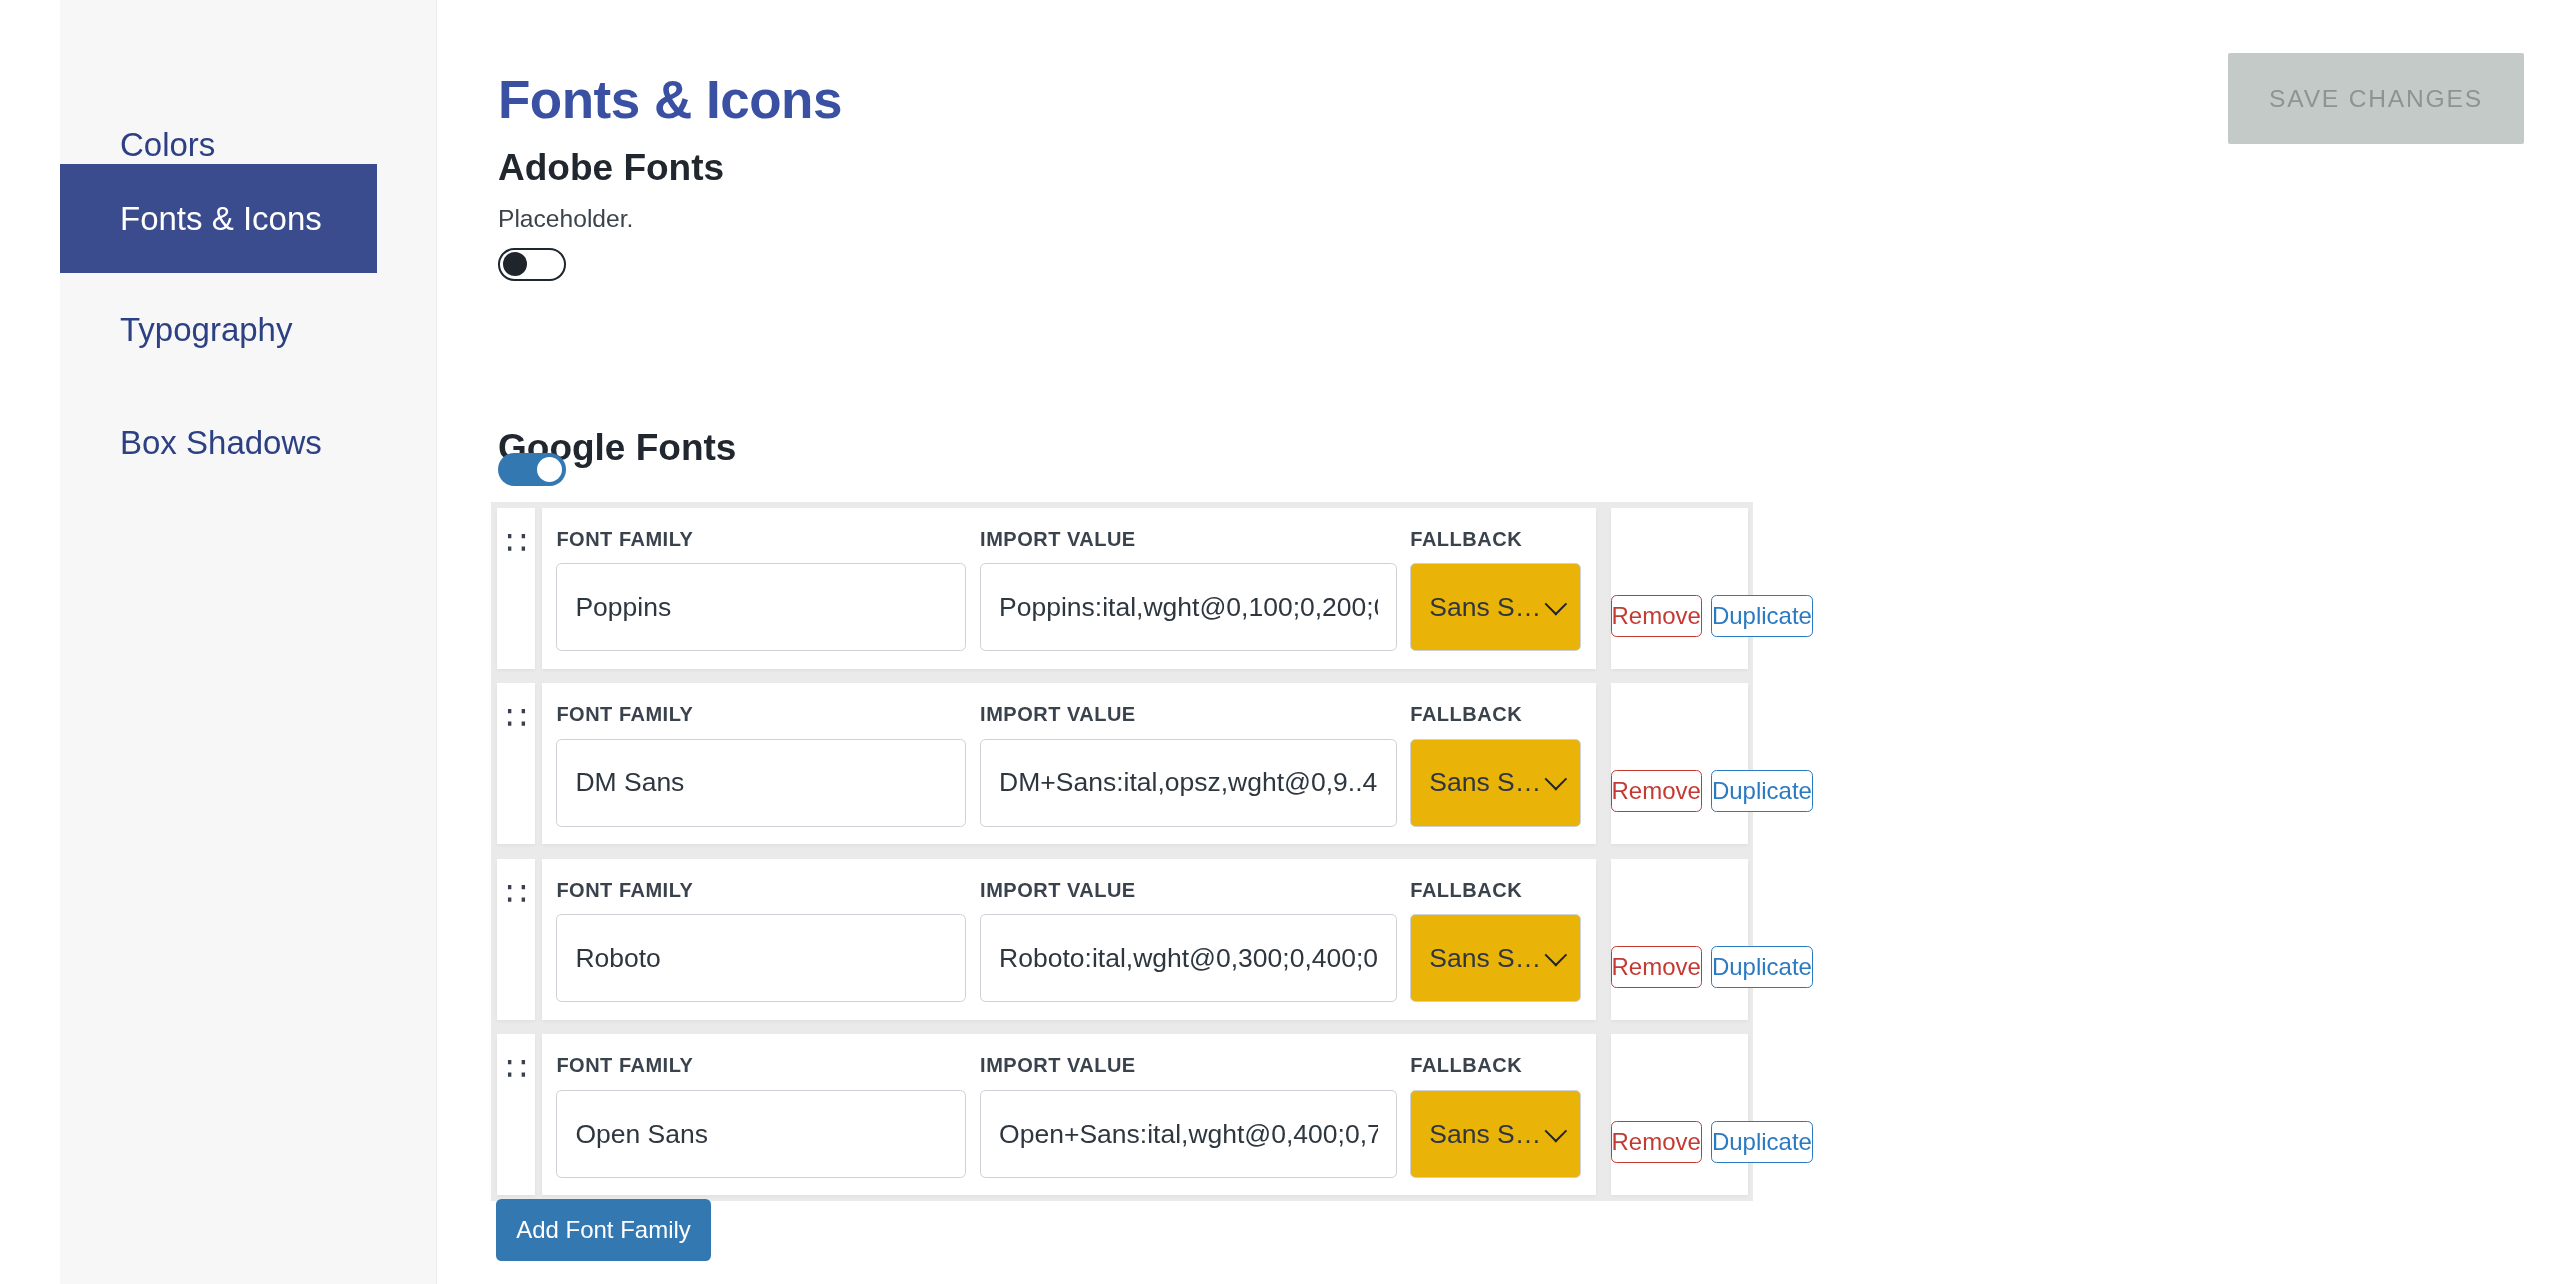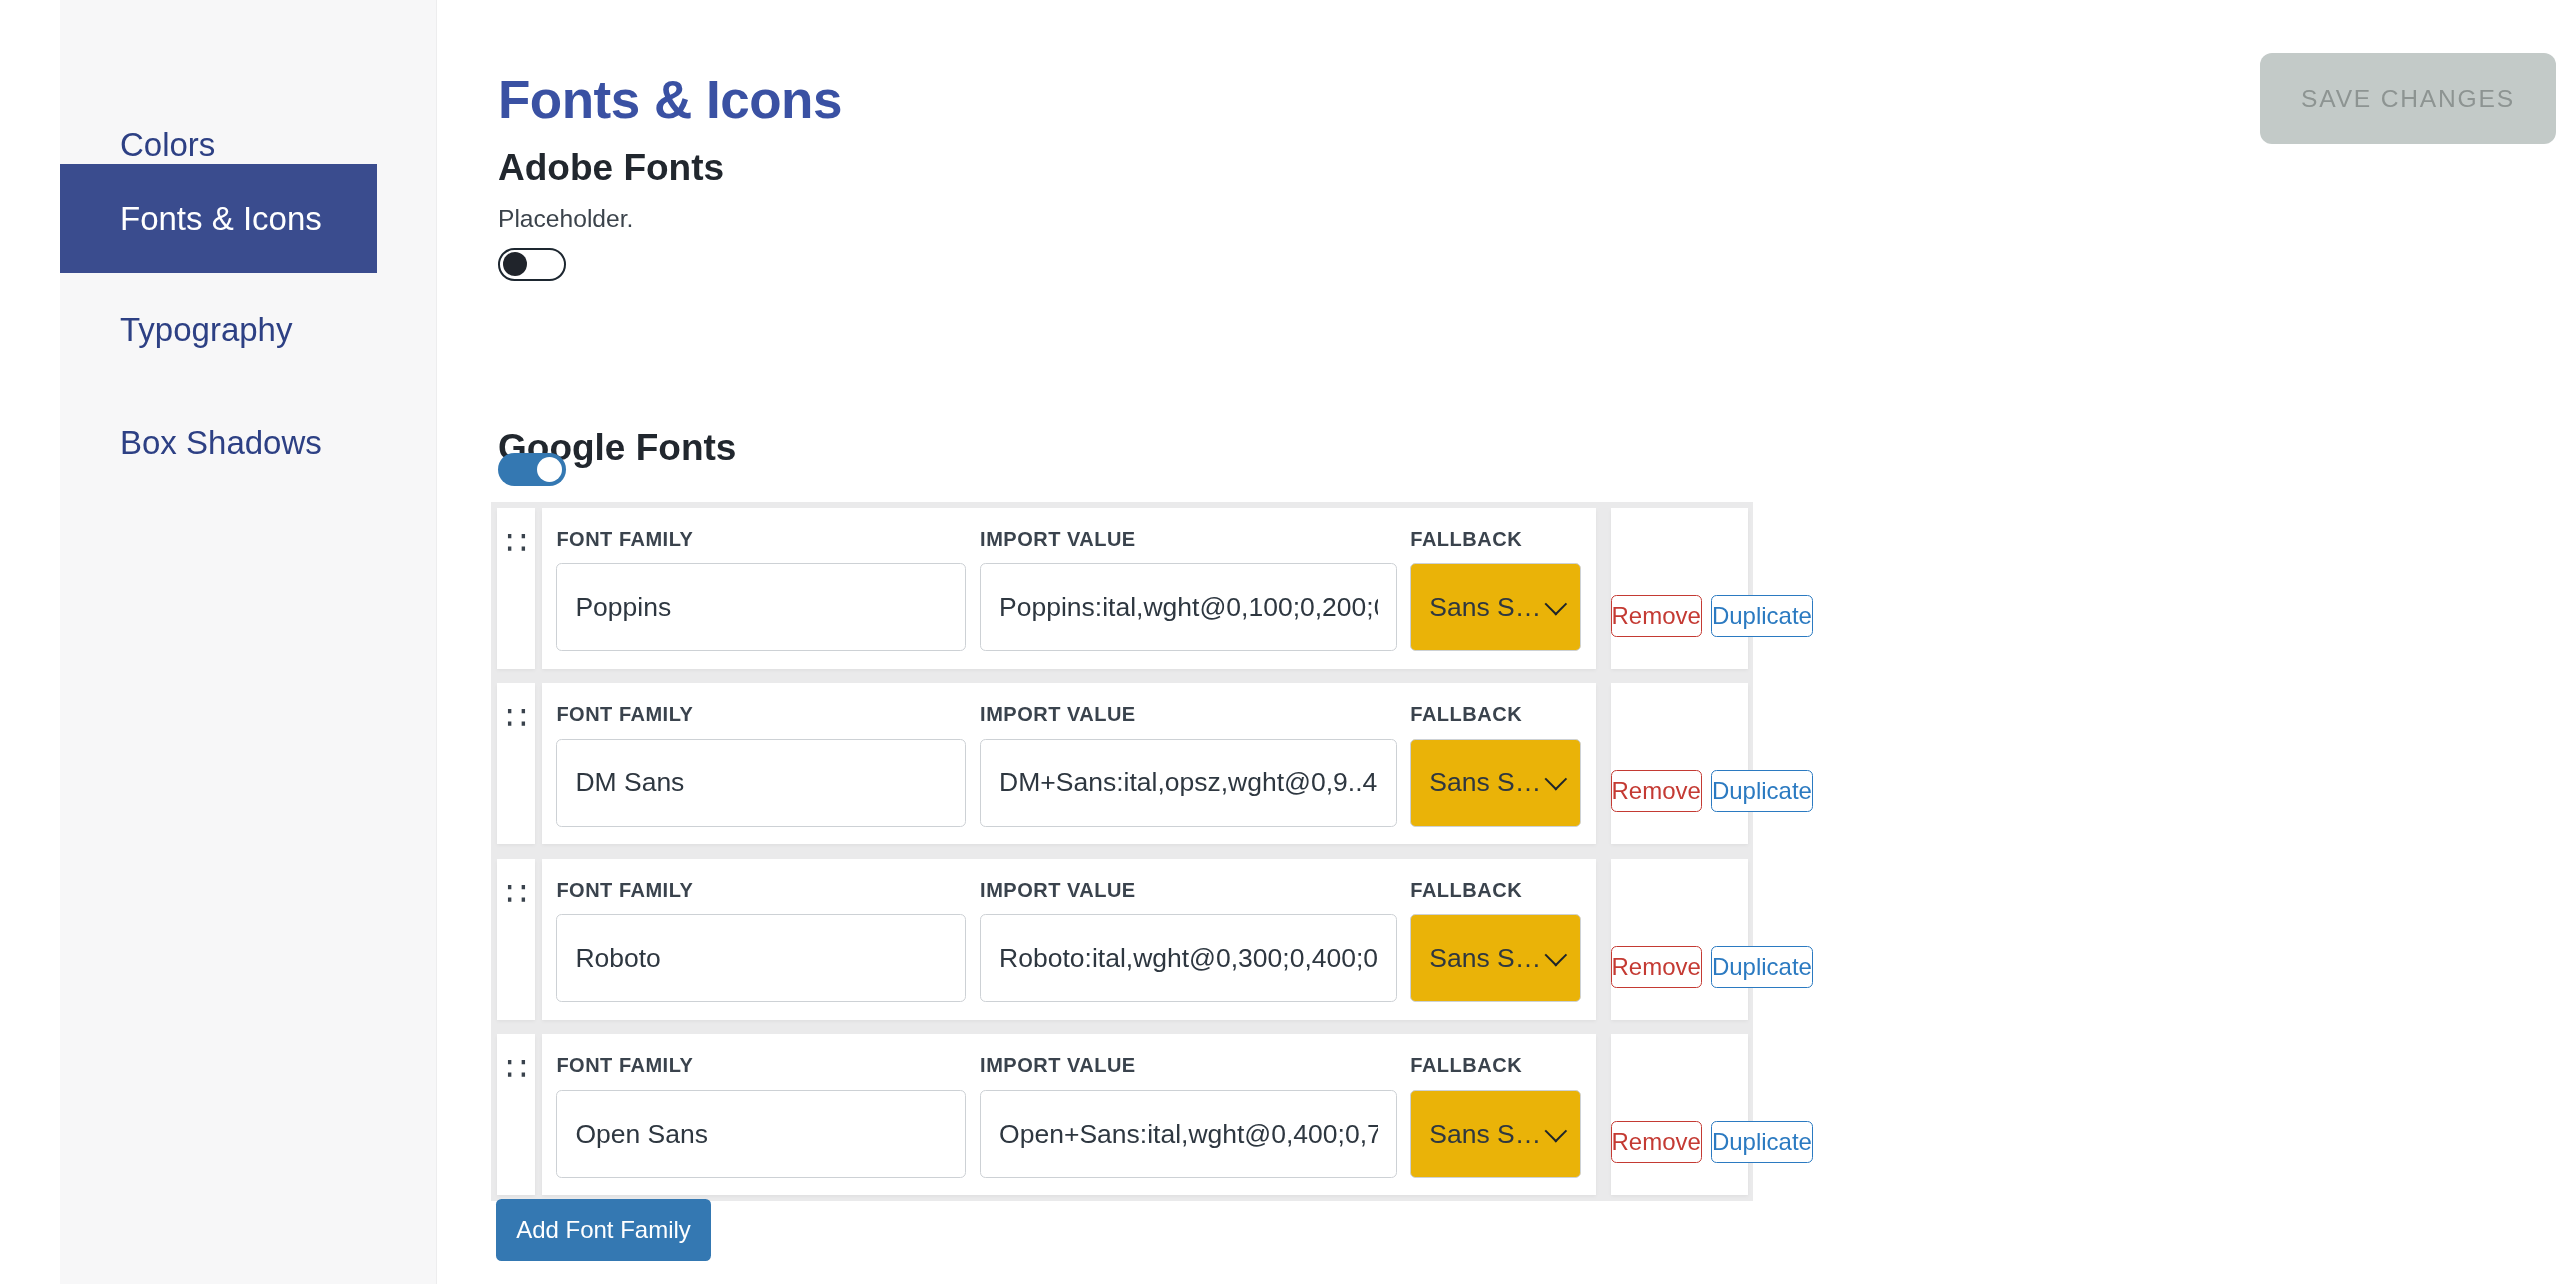--- a/index.html
+++ b/index.html
@@ -100,23 +100,23 @@
   .btn-duplicate{border:1.8px solid #2b7ac1;color:#2b7ac1;}
   
   .add-btn{
     position:absolute;left:496px;top:1199px;width:215px;height:62px;
     background:#3478b2;border:none;border-radius:5.5px;
     font-family:Liberation Sans, sans-serif;
     color:#ffffff;font-size:24px;cursor:pointer;
   }
   .save-btn{
     position:absolute;left:2228px;top:53px;width:296px;height:91px;
-    background:#c3cac8;border:none;border-radius:12px;
+    background:#c3cac8;border:none;border-radius:2px;
     font-family:"Liberation Sans", sans-serif;
-    color:#8d9492;font-size:24.6px;letter-spacing:1.8px;cursor:pointer;margin-left:32px;
+    color:#8d9492;font-size:24.6px;letter-spacing:1.8px;cursor:pointer;
   }
 </style>
 </head>
 <body>
 
 <nav class="sidebar">
   <div class="nav-item nav-colors">
     <span class="nav-label">Colors</span>
   </div>
   <div class="nav-item nav-active">

